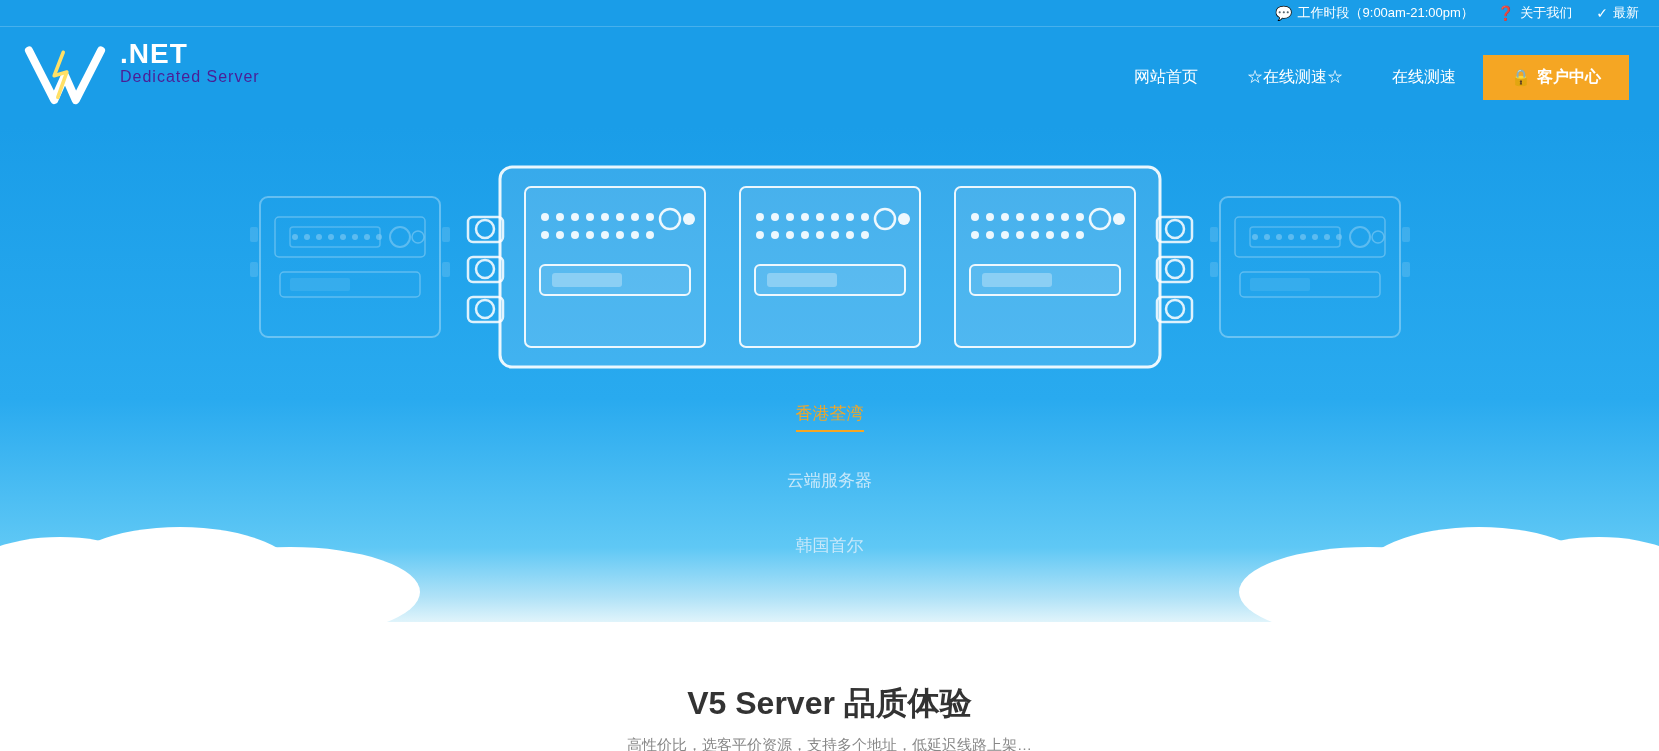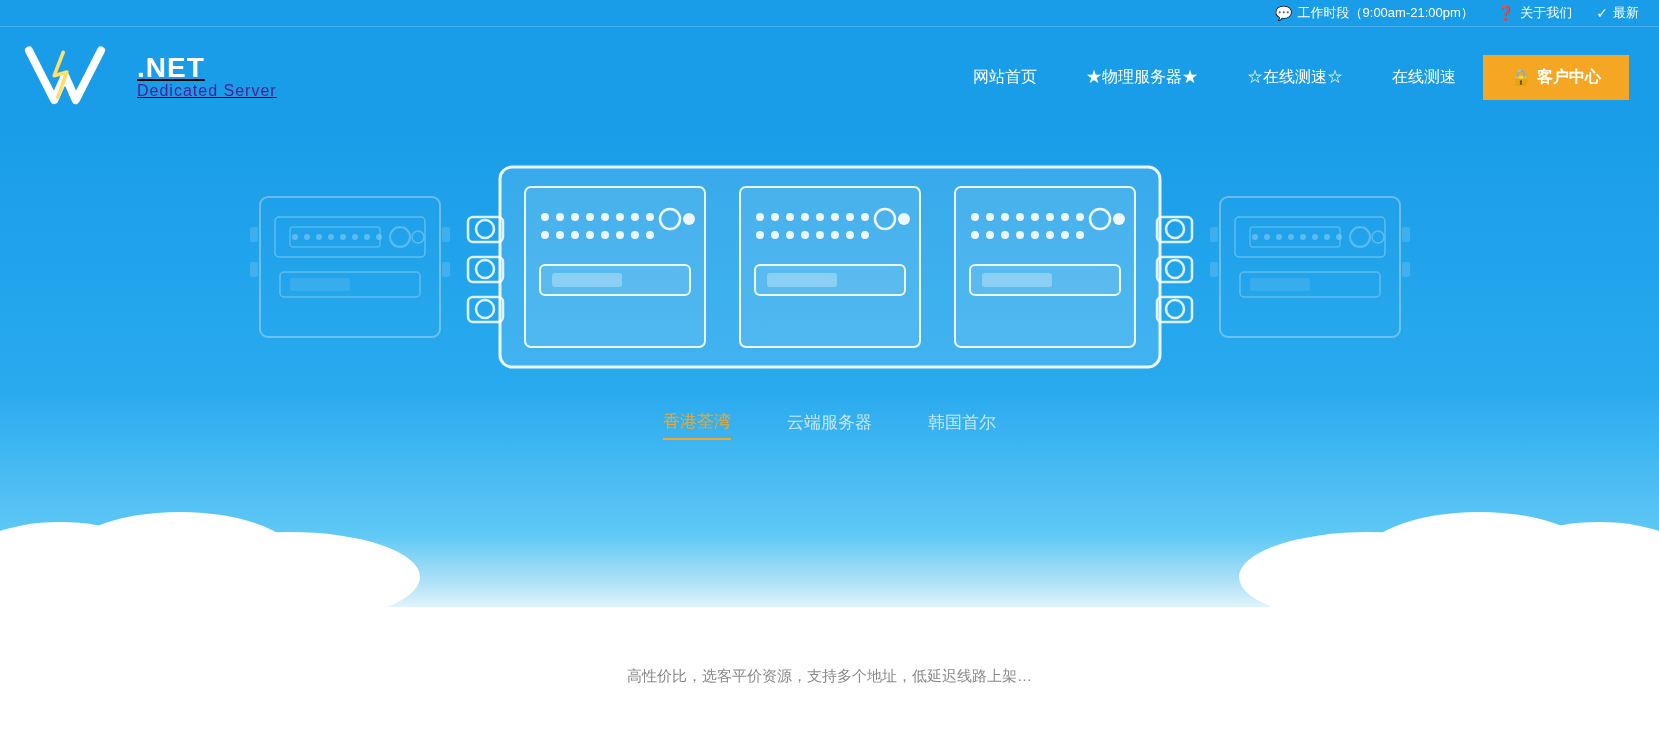--- a/index.html
+++ b/index.html
@@ -29,24 +29,22 @@
     
     .header {
       background: #1a9de8;
       display: flex;
       align-items: center;
       padding: 0 30px 0 20px;
       height: 100px;
     }
     .logo-area {
       display: flex;
-      align-items: center;
-      gap: 27px;
+      gap: 10px;
       min-width: 220px;
-      text-decoration: underline;
     }
     .logo-v5 {
       display: flex;
       flex-direction: column;
       align-items: flex-start;
     }
     .logo-v5-graphic {
       position: relative;
       width: 90px;
       height: 75px;
@@ -125,26 +123,27 @@
       bottom: 0;
       left: 0;
       right: 0;
       height: 200px;
       pointer-events: none;
     }
 
     
     .location-tabs {
       display: flex;
-      gap: 56px;
+      gap: 32px;
       justify-content: center;
       align-items: center;
-      margin-top: 28px;
+      margin-top: 20px;
       position: relative;
       z-index: 5;
+      flex-direction: column;
     }
     .location-tab {
       font-size: 17px;
       cursor: pointer;
       padding: 5px 0;
     }
     .location-tab.active { color: #f5a623; border-bottom: 2px solid #f5a623; }
     .location-tab.inactive { color: #c8e8fa; }
 
     
@@ -195,21 +194,20 @@
       </svg>
     </div>
     <div class="logo-v5">
       <span class="logo-text-net">.NET</span>
       <span class="logo-text-dedicated">Dedicated Server</span>
     </div>
   </div>
 
   <nav class="nav">
     <div class="nav-item">网站首页</div>
-    <div class="nav-item">★物理服务器★</div>
     <div class="nav-item">☆在线测速☆</div>
     <div class="nav-item">在线测速</div>
     <div class="nav-cta">
       <span>🔒</span>
       <span>客户中心</span>
     </div>
   </nav>
 </div>
 
 <div class="hero">
@@ -378,14 +376,15 @@
       <span>云端服务器</span>
     </div>
     <div class="location-tab inactive">
       <span>韩国首尔</span>
     </div>
   </div>
 
 </div>
 
 <div class="quality-section">
+  <h2 class="quality-title">V5 Server 品质体验</h2>
   <p class="quality-subtitle">高性价比，选客平价资源，支持多个地址，低延迟线路上架…</p>
 </div>
 
 </body></html>

